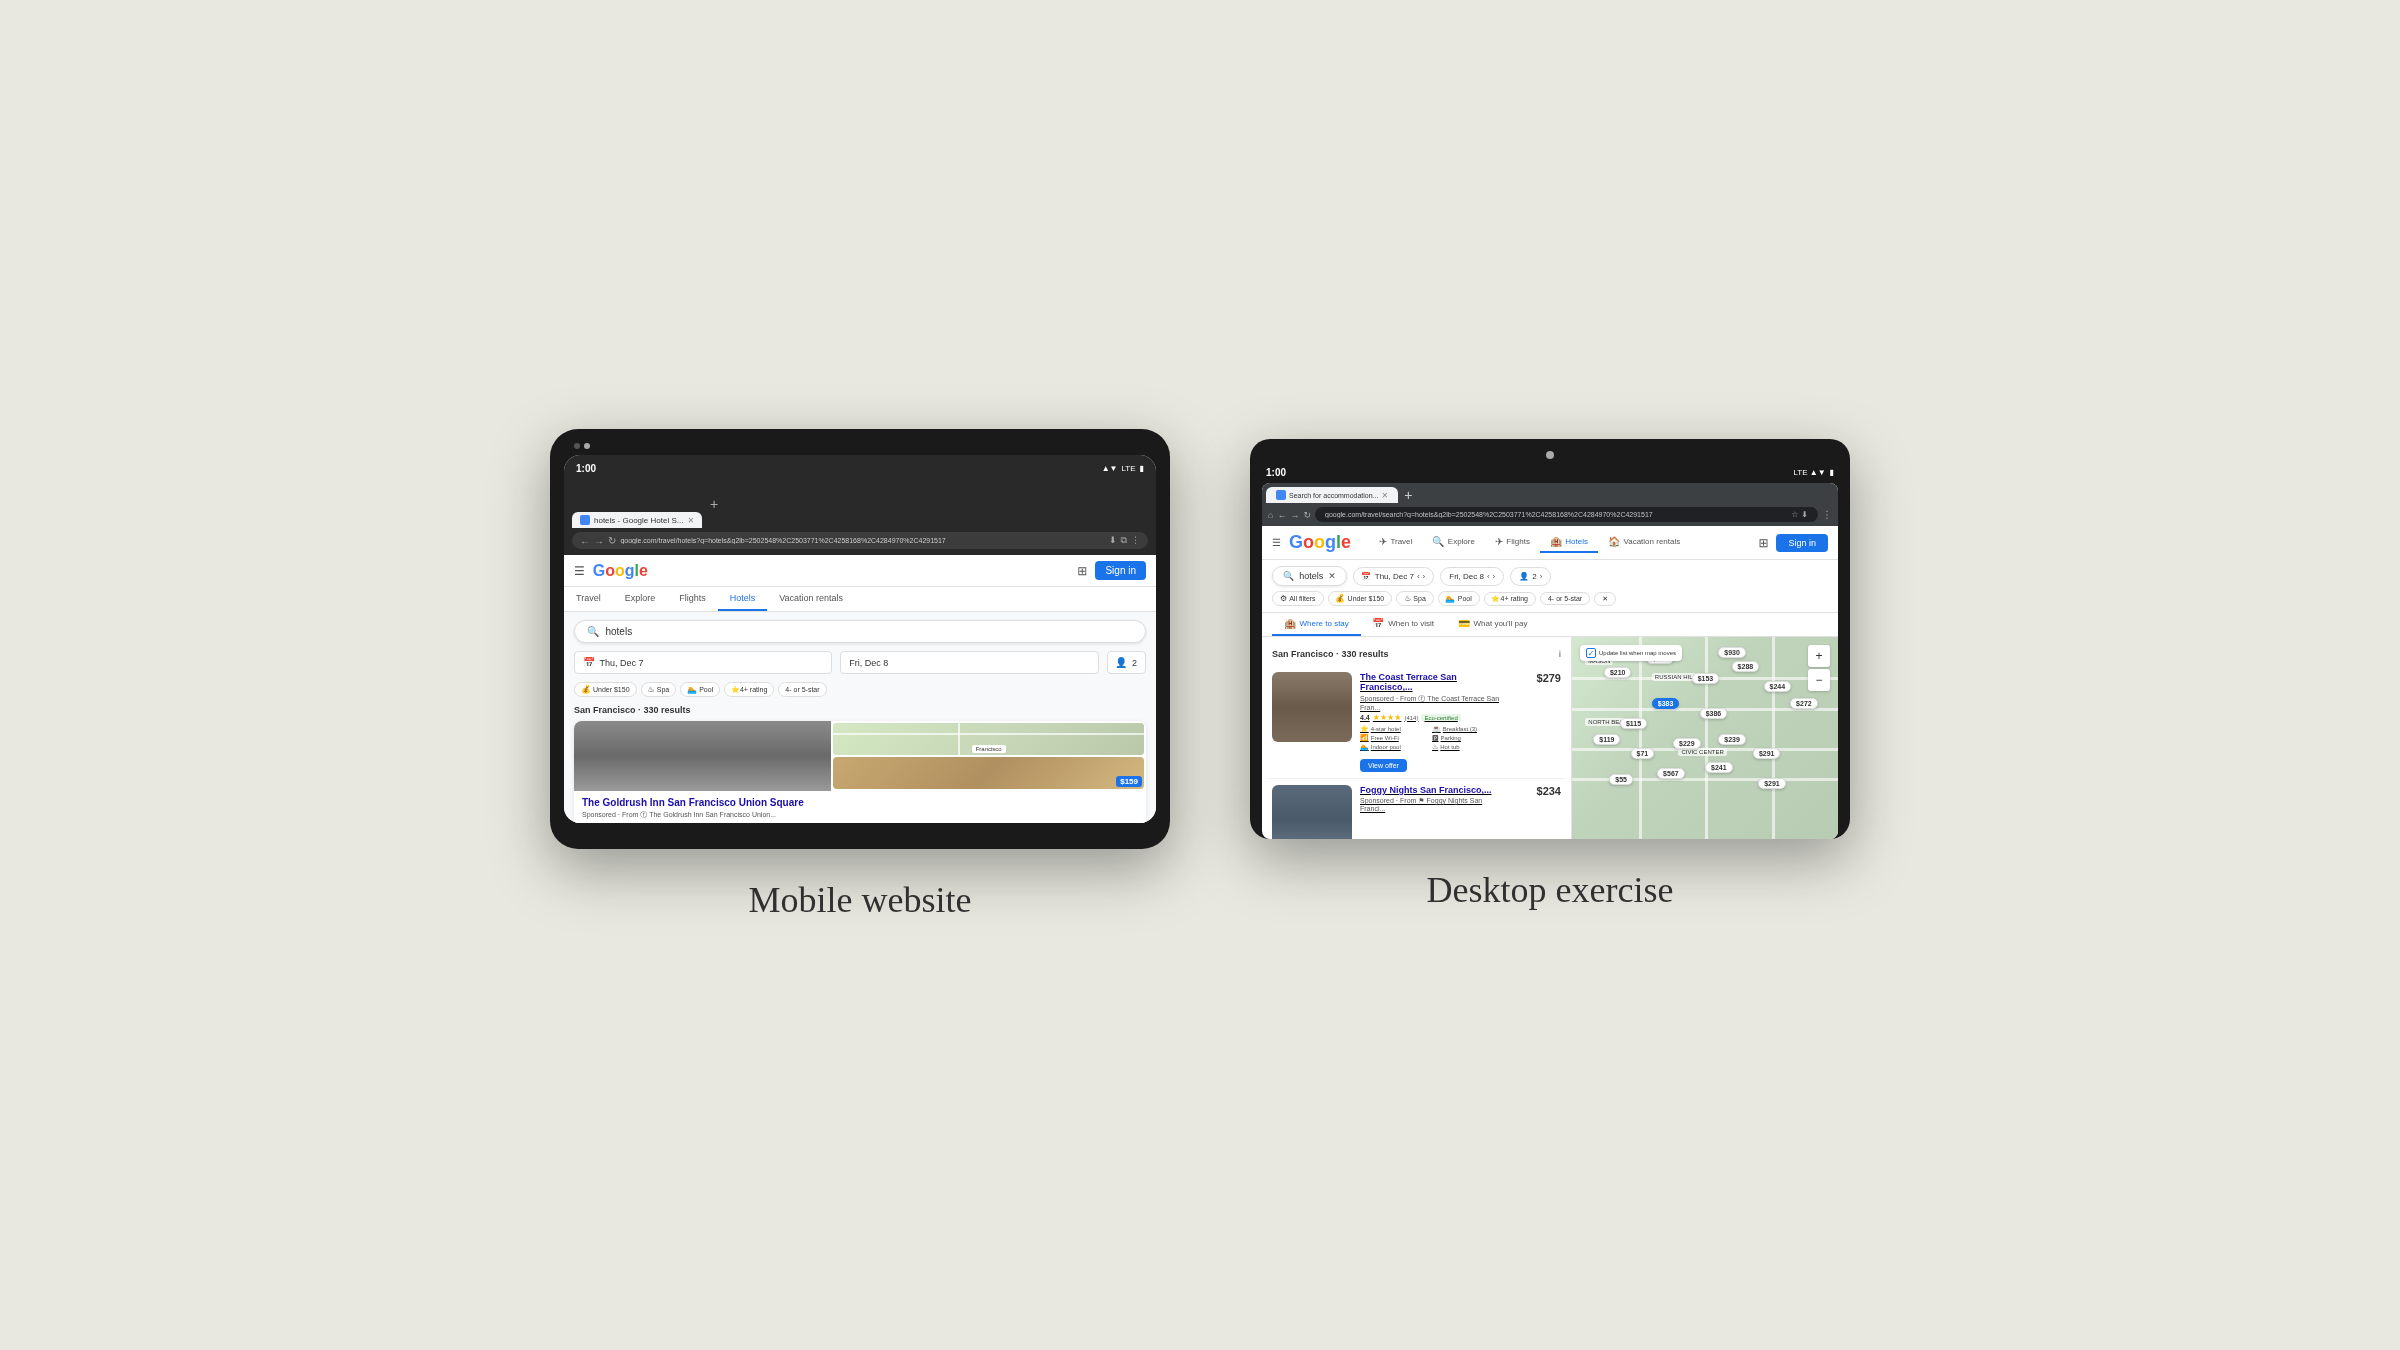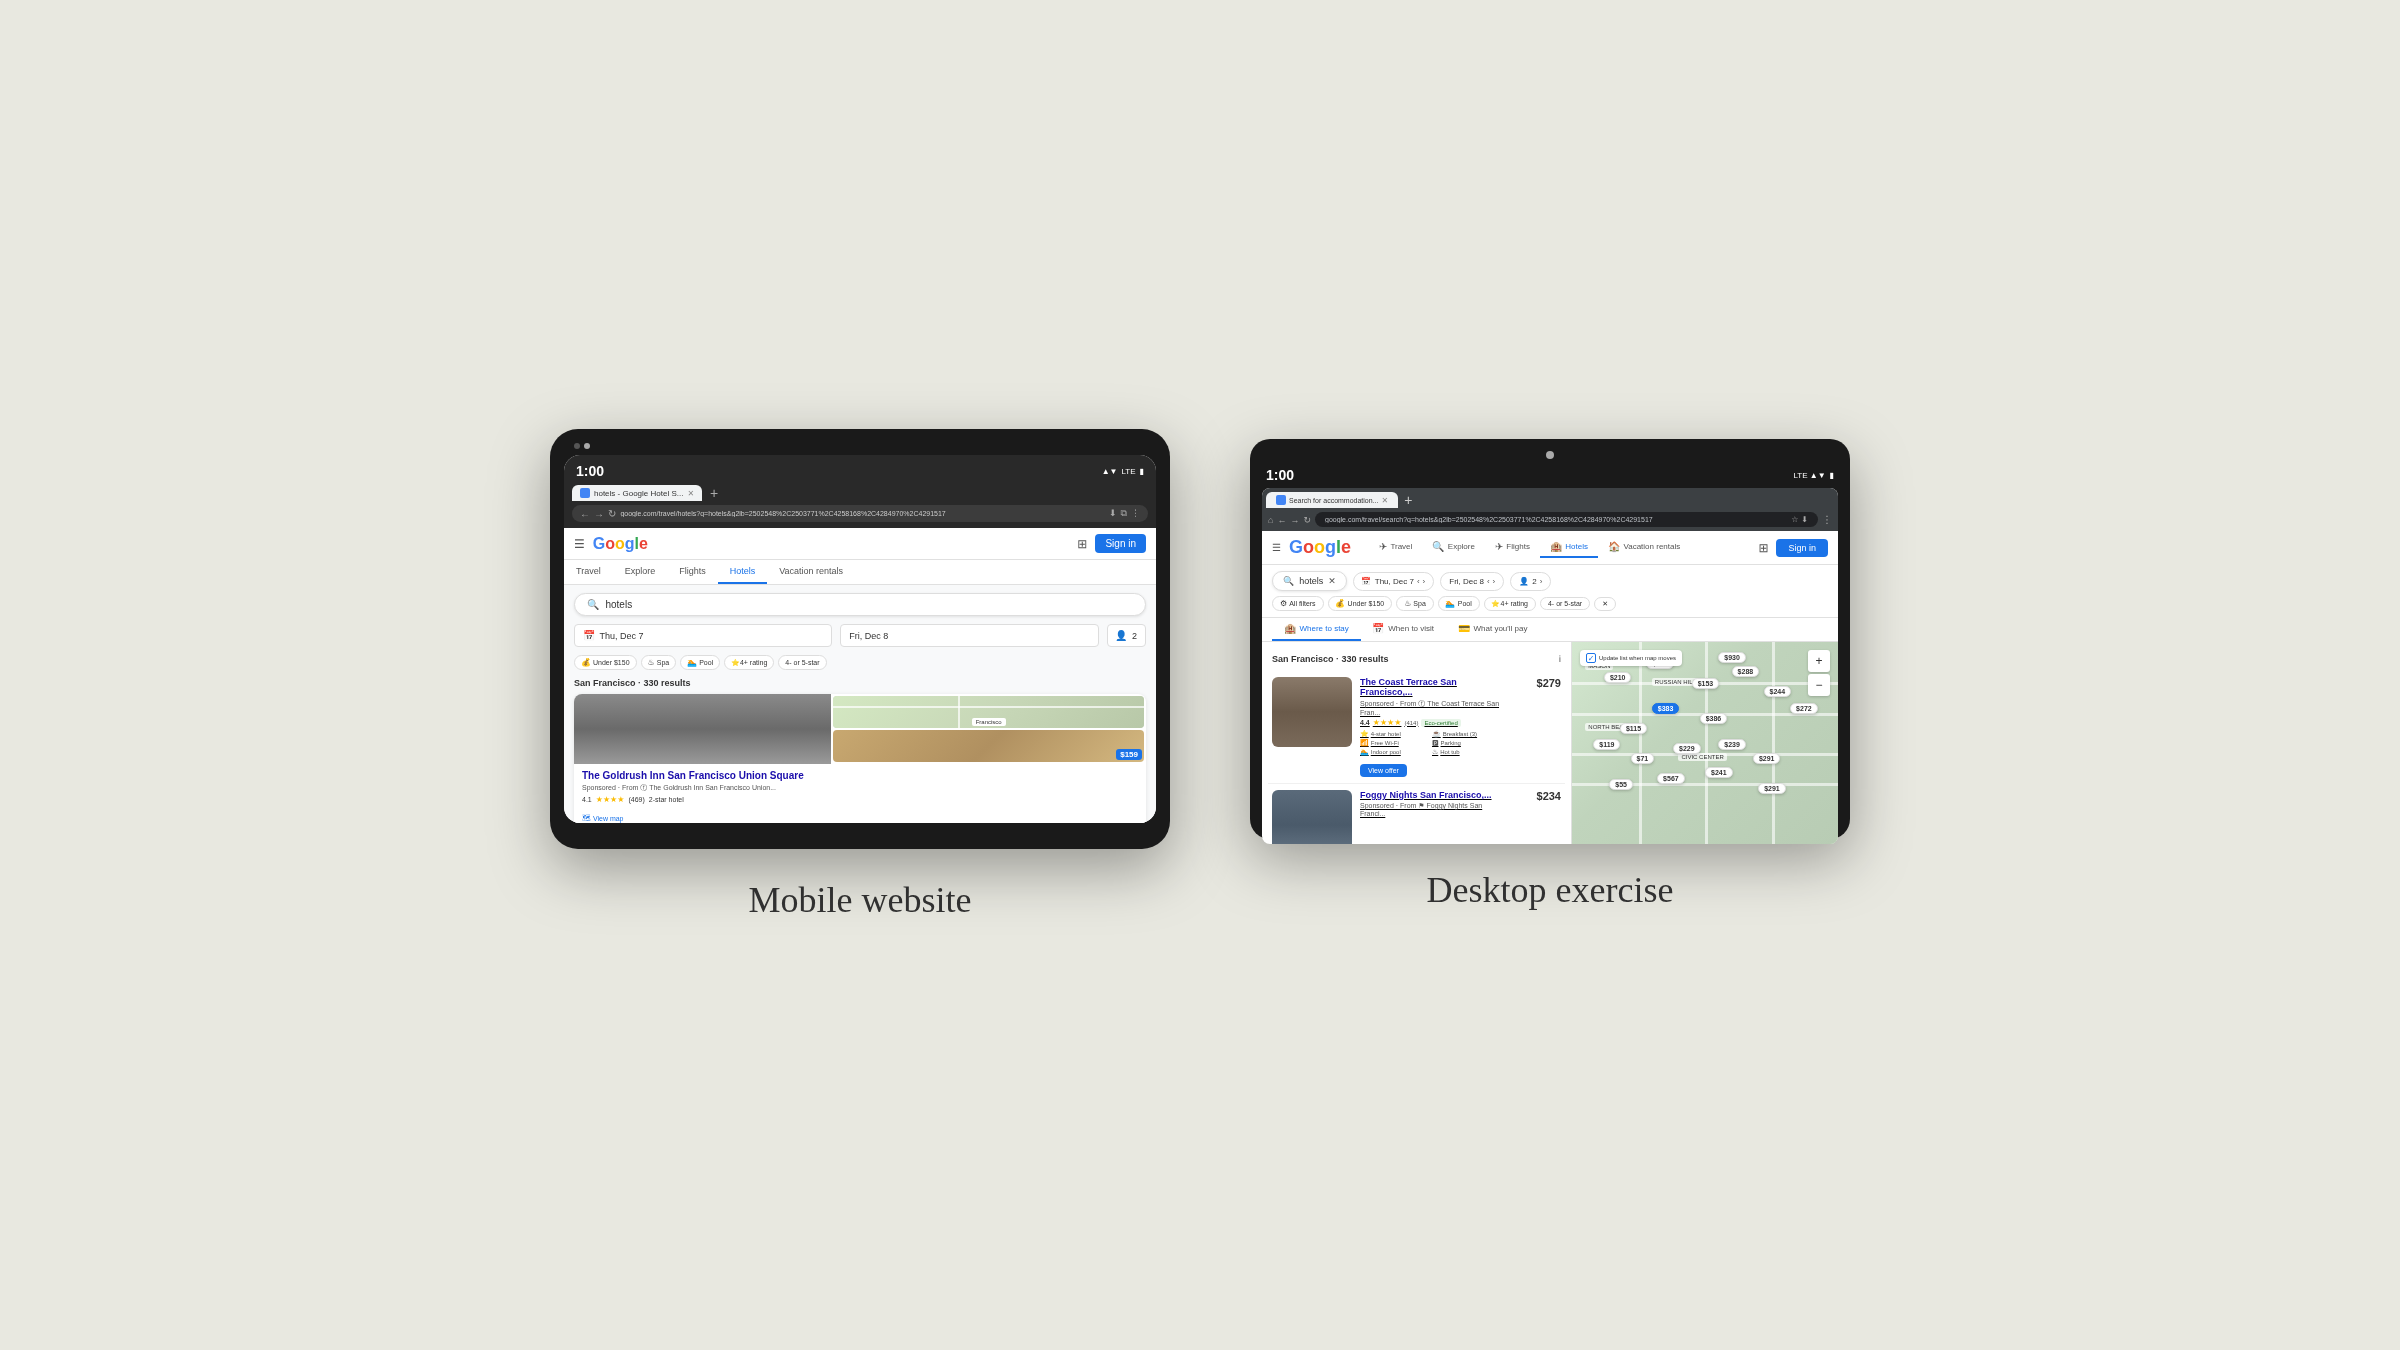--- a/index.html
+++ b/index.html
@@ -70,21 +70,21 @@
     }
     .browser-status-bar {
       display: flex;
       justify-content: space-between;
       align-items: center;
       padding: 2px 4px;
       margin-bottom: 4px;
     }
     .status-time {
       color: #fff;
-      font-size: 14px;
+      font-size: 10px;
       font-weight: bold;
     }
     .status-icons {
       display: flex;
       gap: 4px;
       align-items: center;
     }
     .status-icon {
       color: #fff;
       font-size: 8px;
@@ -95,20 +95,21 @@
       gap: 4px;
       margin-bottom: 4px;
     }
     .browser-tab-mobile {
       background: #3c3c3c;
       border-radius: 6px 6px 0 0;
       padding: 3px 8px;
       display: flex;
       align-items: center;
       gap: 4px;
+      margin-top: 32px;
     }
     .browser-tab-mobile.active { background: #f1f3f4; }
     .tab-favicon {
       width: 10px;
       height: 10px;
       background: #4285f4;
       border-radius: 2px;
       flex-shrink: 0;
     }
     .tab-title-mobile {

